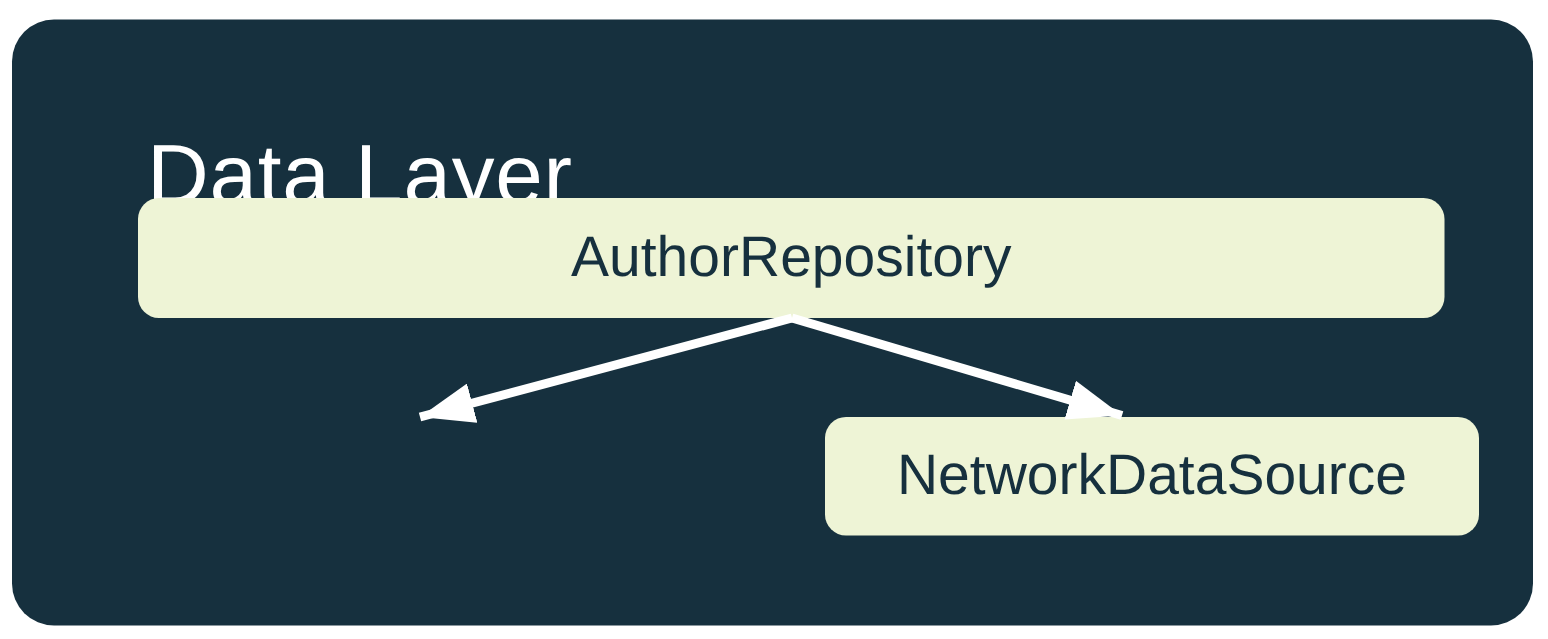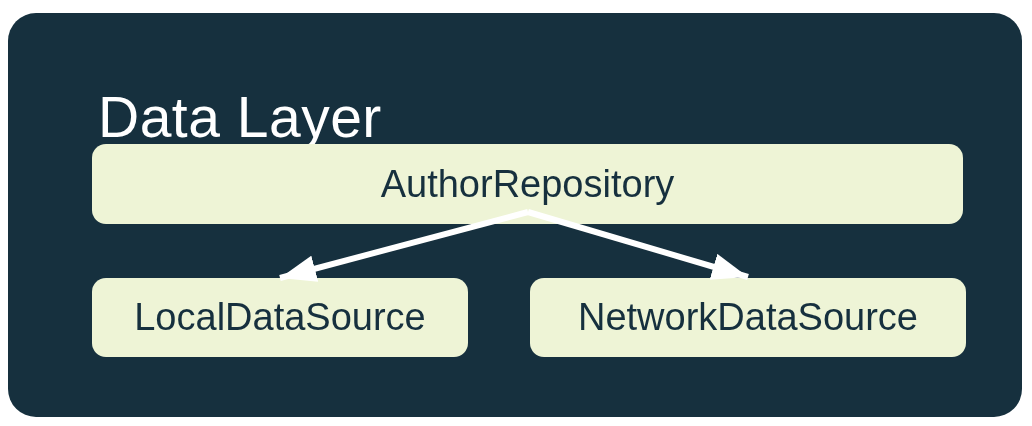--- a/index.html
+++ b/index.html
@@ -45,23 +45,23 @@
     background:var(--node-background);
     border-radius:14px;
     display:flex;
     align-items:center;
     justify-content:center;
     color:var(--node-text);
     font-size:38px;
     font-weight:400;
     white-space:nowrap;
   }
-  .node-author{ left:92px;  top:144px; width:871px; height:80px; }
+  .node-author{ left:92px;  top:132px; width:871px; height:80px; }
   .node-local{  left:92px;  top:278px; width:376px; height:79px; }
-  .node-network{left:530px; top:278px; width:436px; height:79px; }
+  .node-network{left:550px; top:278px; width:436px; height:79px; }
   .arrows{
     position:absolute;
     left:0; top:0;
     width:1032px; height:426px;
     pointer-events:none;
   }
   .arrows line{
     stroke:var(--arrow);
     stroke-width:6;
   }
@@ -75,23 +75,20 @@
 <div class="stage">
 
   <div class="panel">
     <div class="panel-title">Data Layer</div>
   </div>
 
   <div class="node node-author">
     <span>AuthorRepository</span>
   </div>
 
-  <div class="node node-local">
-    <span>LocalDataSource</span>
-  </div>
 
   <div class="node node-network">
     <span>NetworkDataSource</span>
   </div>
 
   <svg class="arrows" viewBox="0 0 1032 426" xmlns="http://www.w3.org/2000/svg">
     <defs>
       <marker id="ah" viewBox="0 0 12 9" refX="12" refY="4.5" markerWidth="6" markerHeight="4.5" orient="auto" markerUnits="strokeWidth">
         <path class="head" d="M0,0 L12,4.5 L0,9 Z"></path>
       </marker>

